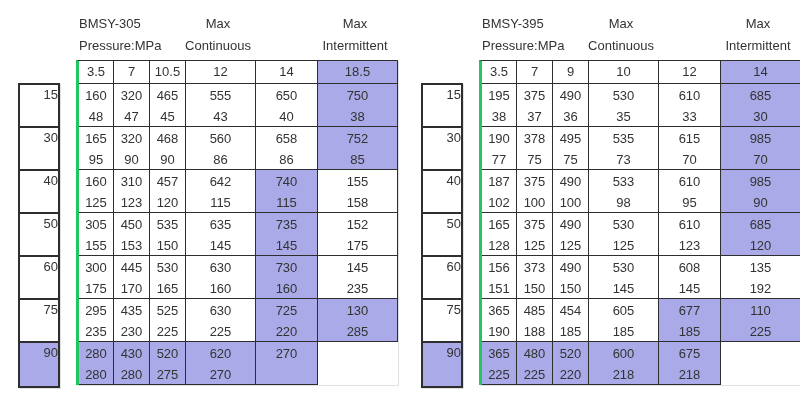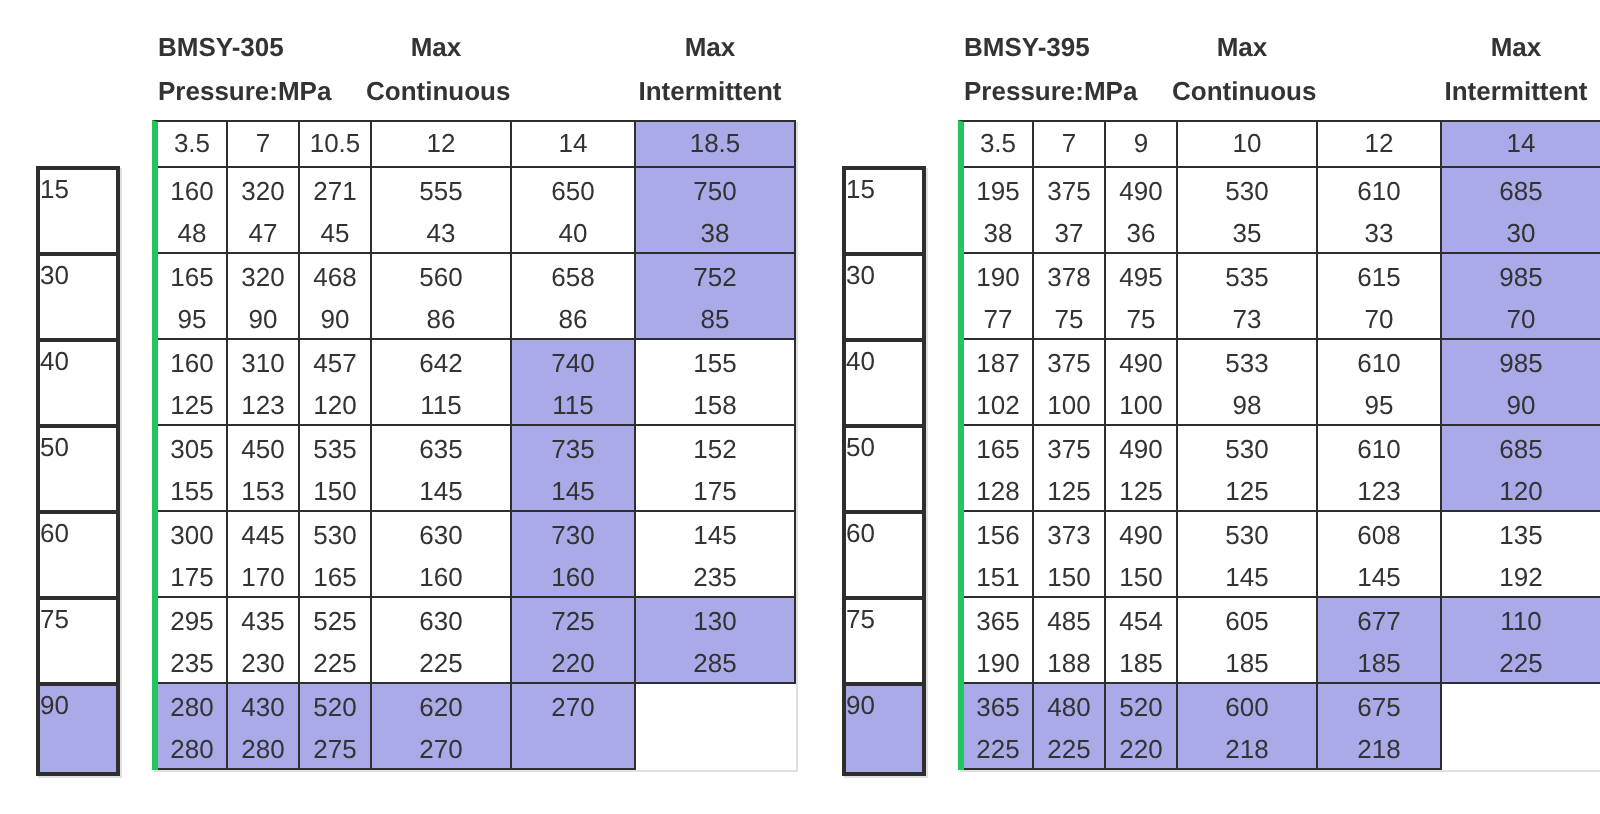--- a/index.html
+++ b/index.html
@@ -15,29 +15,28 @@
 
   
   .label-col {
     width:38px; margin-top:75px; margin-right:16px;
     border:2px solid #2e2e2e; align-self:flex-start;
     box-shadow: 1px 1px 0 rgba(0,0,0,0.12);
   }
   .lcell {
     height:43px; box-sizing:border-box;
     border-bottom:2px solid #2e2e2e;
-    text-align:left; padding-top:2px; font-size:13px;
+    text-align:right; padding-top:2px; font-size:13px;
   }
   .lcell:last-child { border-bottom:none; }
 
   
   .hdr-grid {
     display:grid; grid-template-columns:35px 36px 36px 70px 62px 80px;
     height:52px;
-    font-weight:bold;
   }
   .hdr { font-size:13px; line-height:22px; padding-top:5px; color:#333; }
   .hdr.left { grid-column:1/4; padding-left:3px; white-space:nowrap; }
   .hdr.cont { grid-column:4/5; text-align:center; white-space:nowrap; }
   .hdr.int  { grid-column:6/7; text-align:center; white-space:nowrap; }
 
   
   .grid {
     display:grid; grid-template-columns:35px 36px 36px 70px 62px 80px;
     border-top:1px solid #2e2e2e; border-left:3px solid #22c55e;
@@ -94,21 +93,21 @@
           <div class="pcell hl">18.5</div>
           <div class="dcell">
             <div class="num">160</div>
             <div class="num">48</div>
           </div>
           <div class="dcell">
             <div class="num">320</div>
             <div class="num">47</div>
           </div>
           <div class="dcell">
-            <div class="num">271</div>
+            <div class="num">465</div>
             <div class="num">45</div>
           </div>
           <div class="dcell">
             <div class="num">555</div>
             <div class="num">43</div>
           </div>
           <div class="dcell">
             <div class="num">650</div>
             <div class="num">40</div>
           </div>

